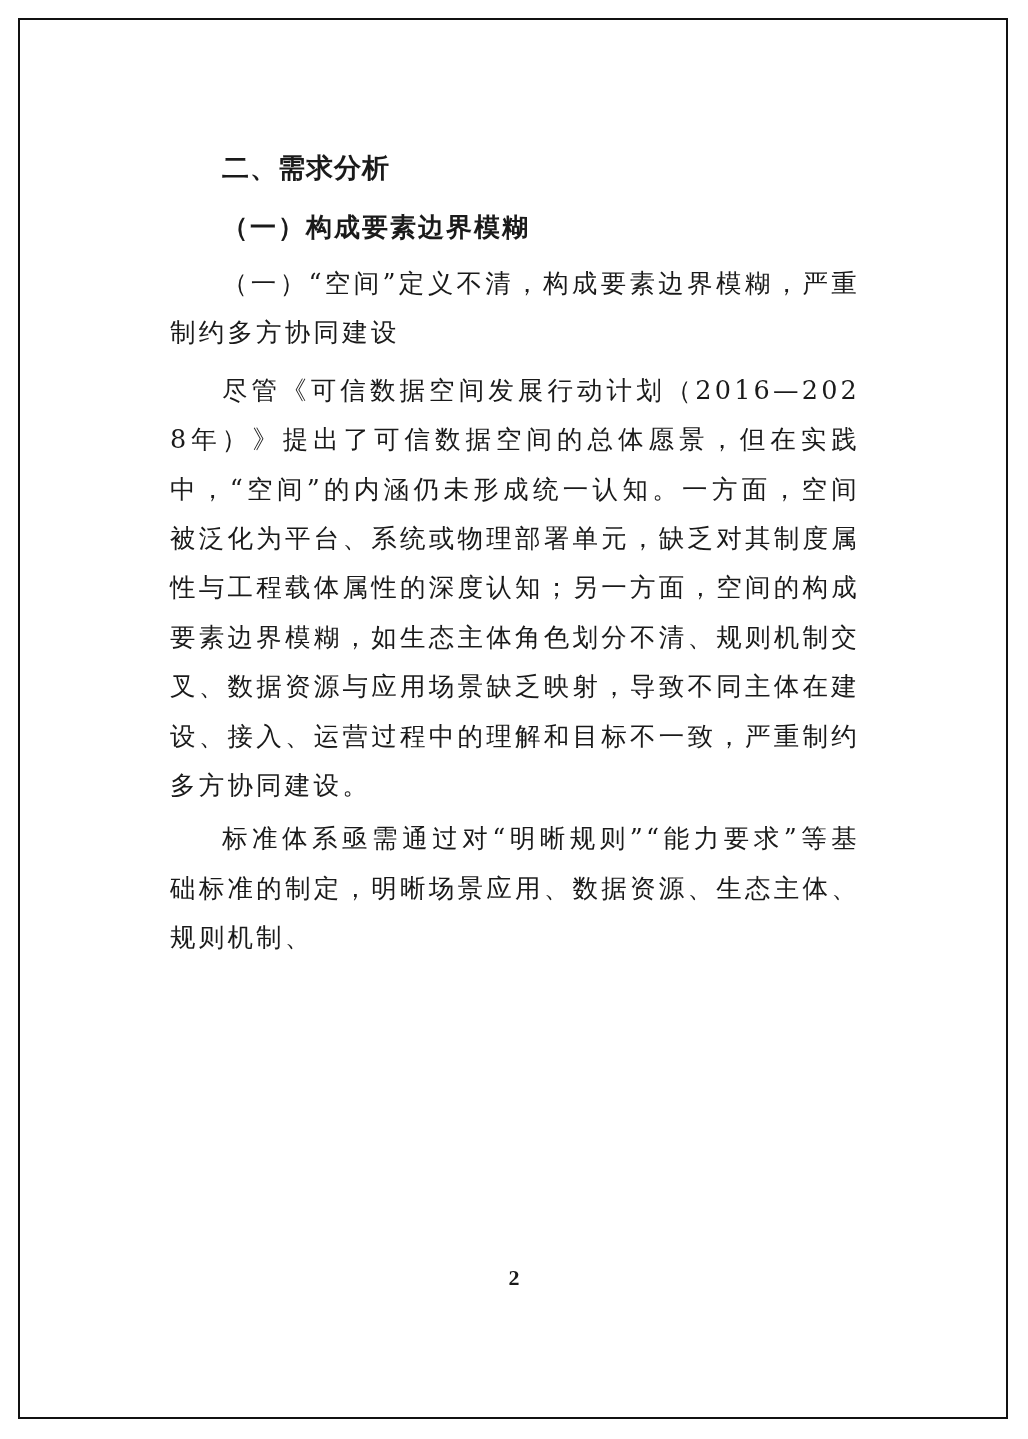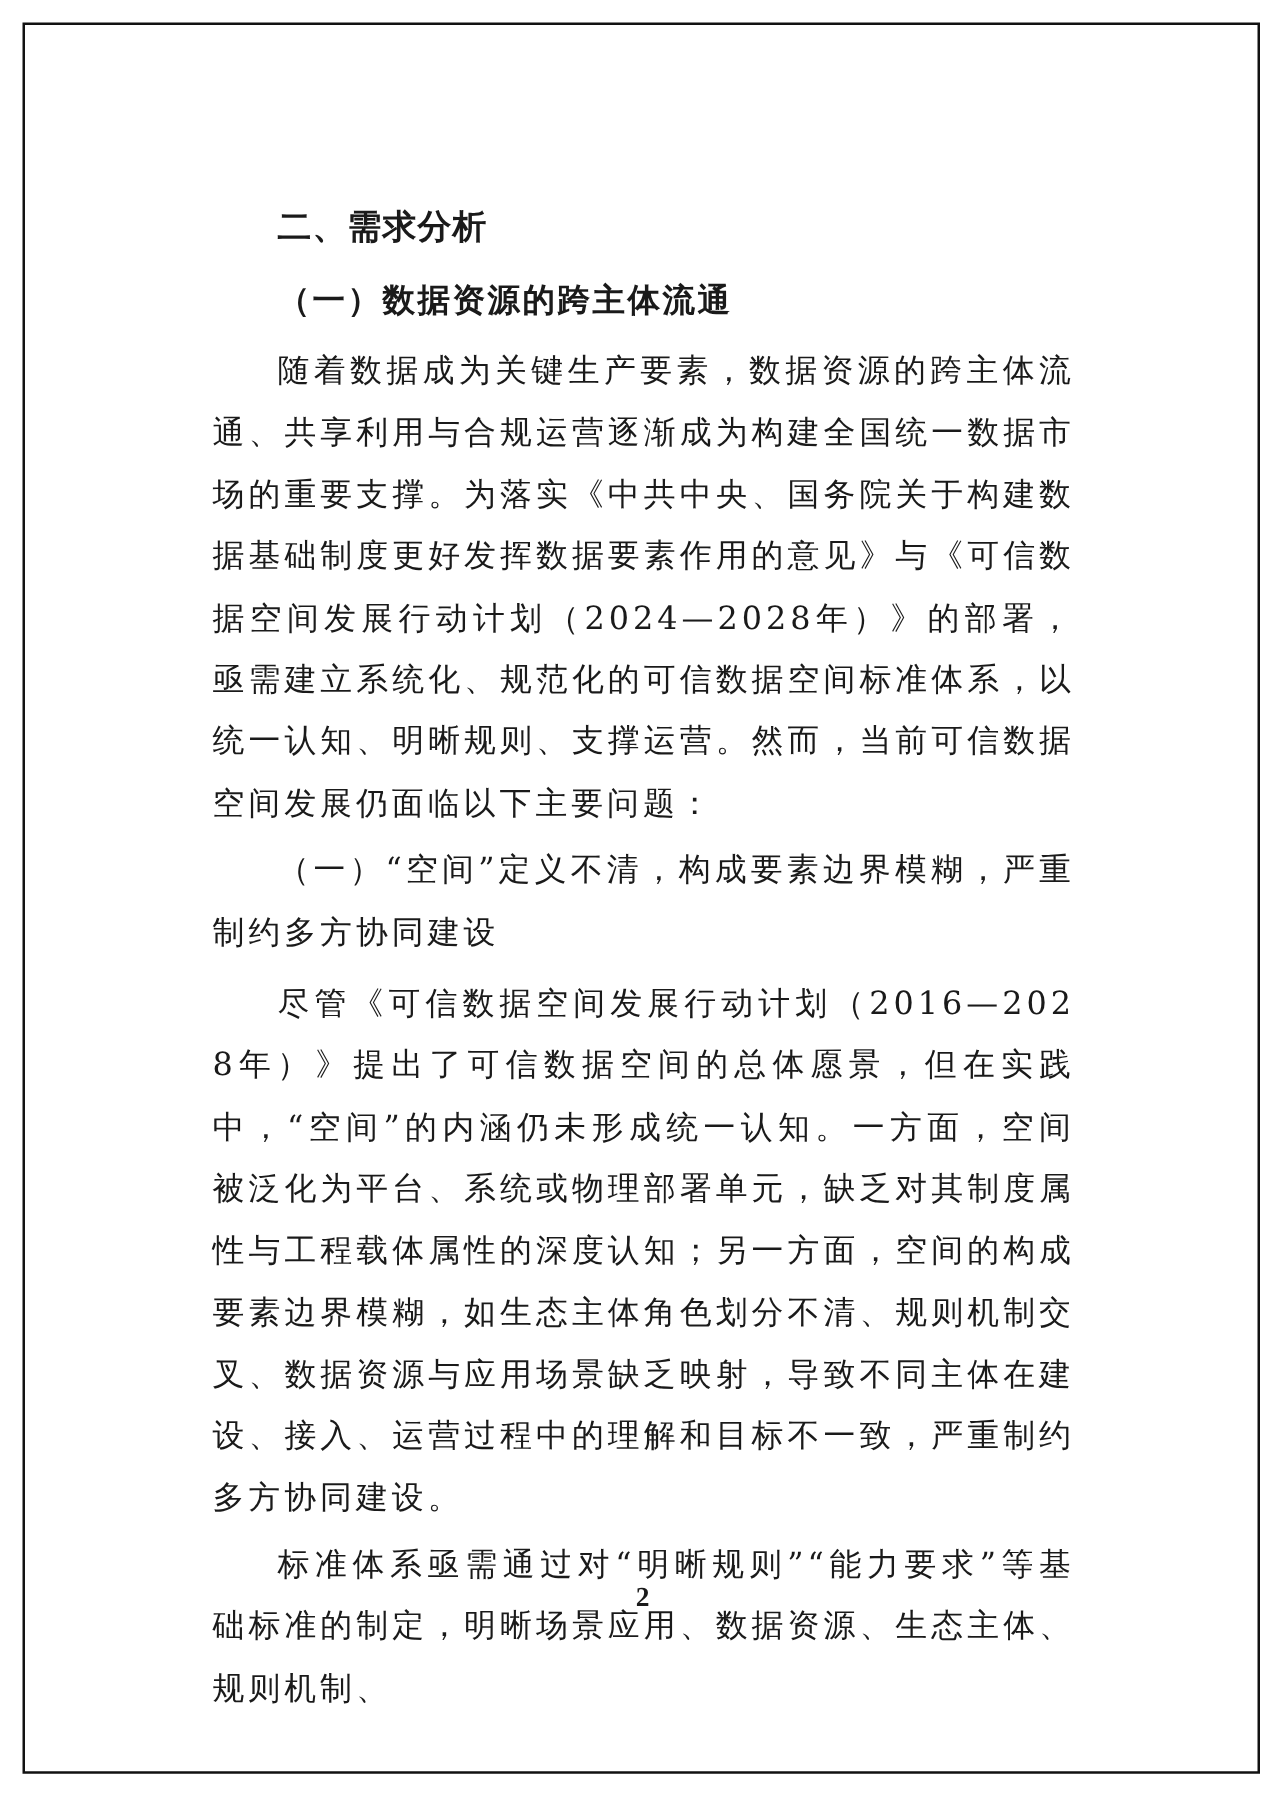--- a/index.html
+++ b/index.html
@@ -20,21 +20,21 @@
       left: 18px;
       top: 18px;
       width: 990px;
       height: 1401px;
       border: 2px solid #111111;
       box-sizing: border-box;
     }
     .content {
       position: absolute;
       left: 170px;
-      top: 159px;
+      top: 145px;
       width: 690px;
     }
     .section-title {
       font-family: "DejaVu Sans", "Liberation Sans", sans-serif;
       font-weight: bold;
       font-size: 27px;
       line-height: 46px;
       margin: 0 0 14px 0;
       padding-left: 52px;
       letter-spacing: 1px;
@@ -71,20 +71,19 @@
       font-weight: bold;
     }
   </style>
 </head>
 <body>
 
 <div class="page-frame"></div>
 
 <div class="content">
   <h1 class="section-title">二、需求分析</h1>
-  <h2 class="subsection-title">（一）数据资源的跨主体流通</h2>
-  <p class="para">随着数据成为关键生产要素，数据资源的跨主体流通、共享利用与合规运营逐渐成为构建全国统一数据市场的重要支撑。为落实《中共中央、国务院关于构建数据基础制度更好发挥数据要素作用的意见》与《可信数据空间发展行动计划（2024—2028年）》的部署，亟需建立系统化、规范化的可信数据空间标准体系，以统一认知、明晰规则、支撑运营。然而，当前可信数据空间发展仍面临以下主要问题：</p>
+  <h2 class="subsection-title">（一）构成要素边界模糊</h2>
   <p class="para problem-heading">（一）“空间”定义不清，构成要素边界模糊，严重制约多方协同建设</p>
   <p class="para">尽管《可信数据空间发展行动计划（2016—2028年）》提出了可信数据空间的总体愿景，但在实践中，“空间”的内涵仍未形成统一认知。一方面，空间被泛化为平台、系统或物理部署单元，缺乏对其制度属性与工程载体属性的深度认知；另一方面，空间的构成要素边界模糊，如生态主体角色划分不清、规则机制交叉、数据资源与应用场景缺乏映射，导致不同主体在建设、接入、运营过程中的理解和目标不一致，严重制约多方协同建设。</p>
   <p class="para">标准体系亟需通过对“明晰规则”“能力要求”等基础标准的制定，明晰场景应用、数据资源、生态主体、规则机制、</p>
 </div>
 
 <div class="page-number">2</div>
 
 </body></html>

